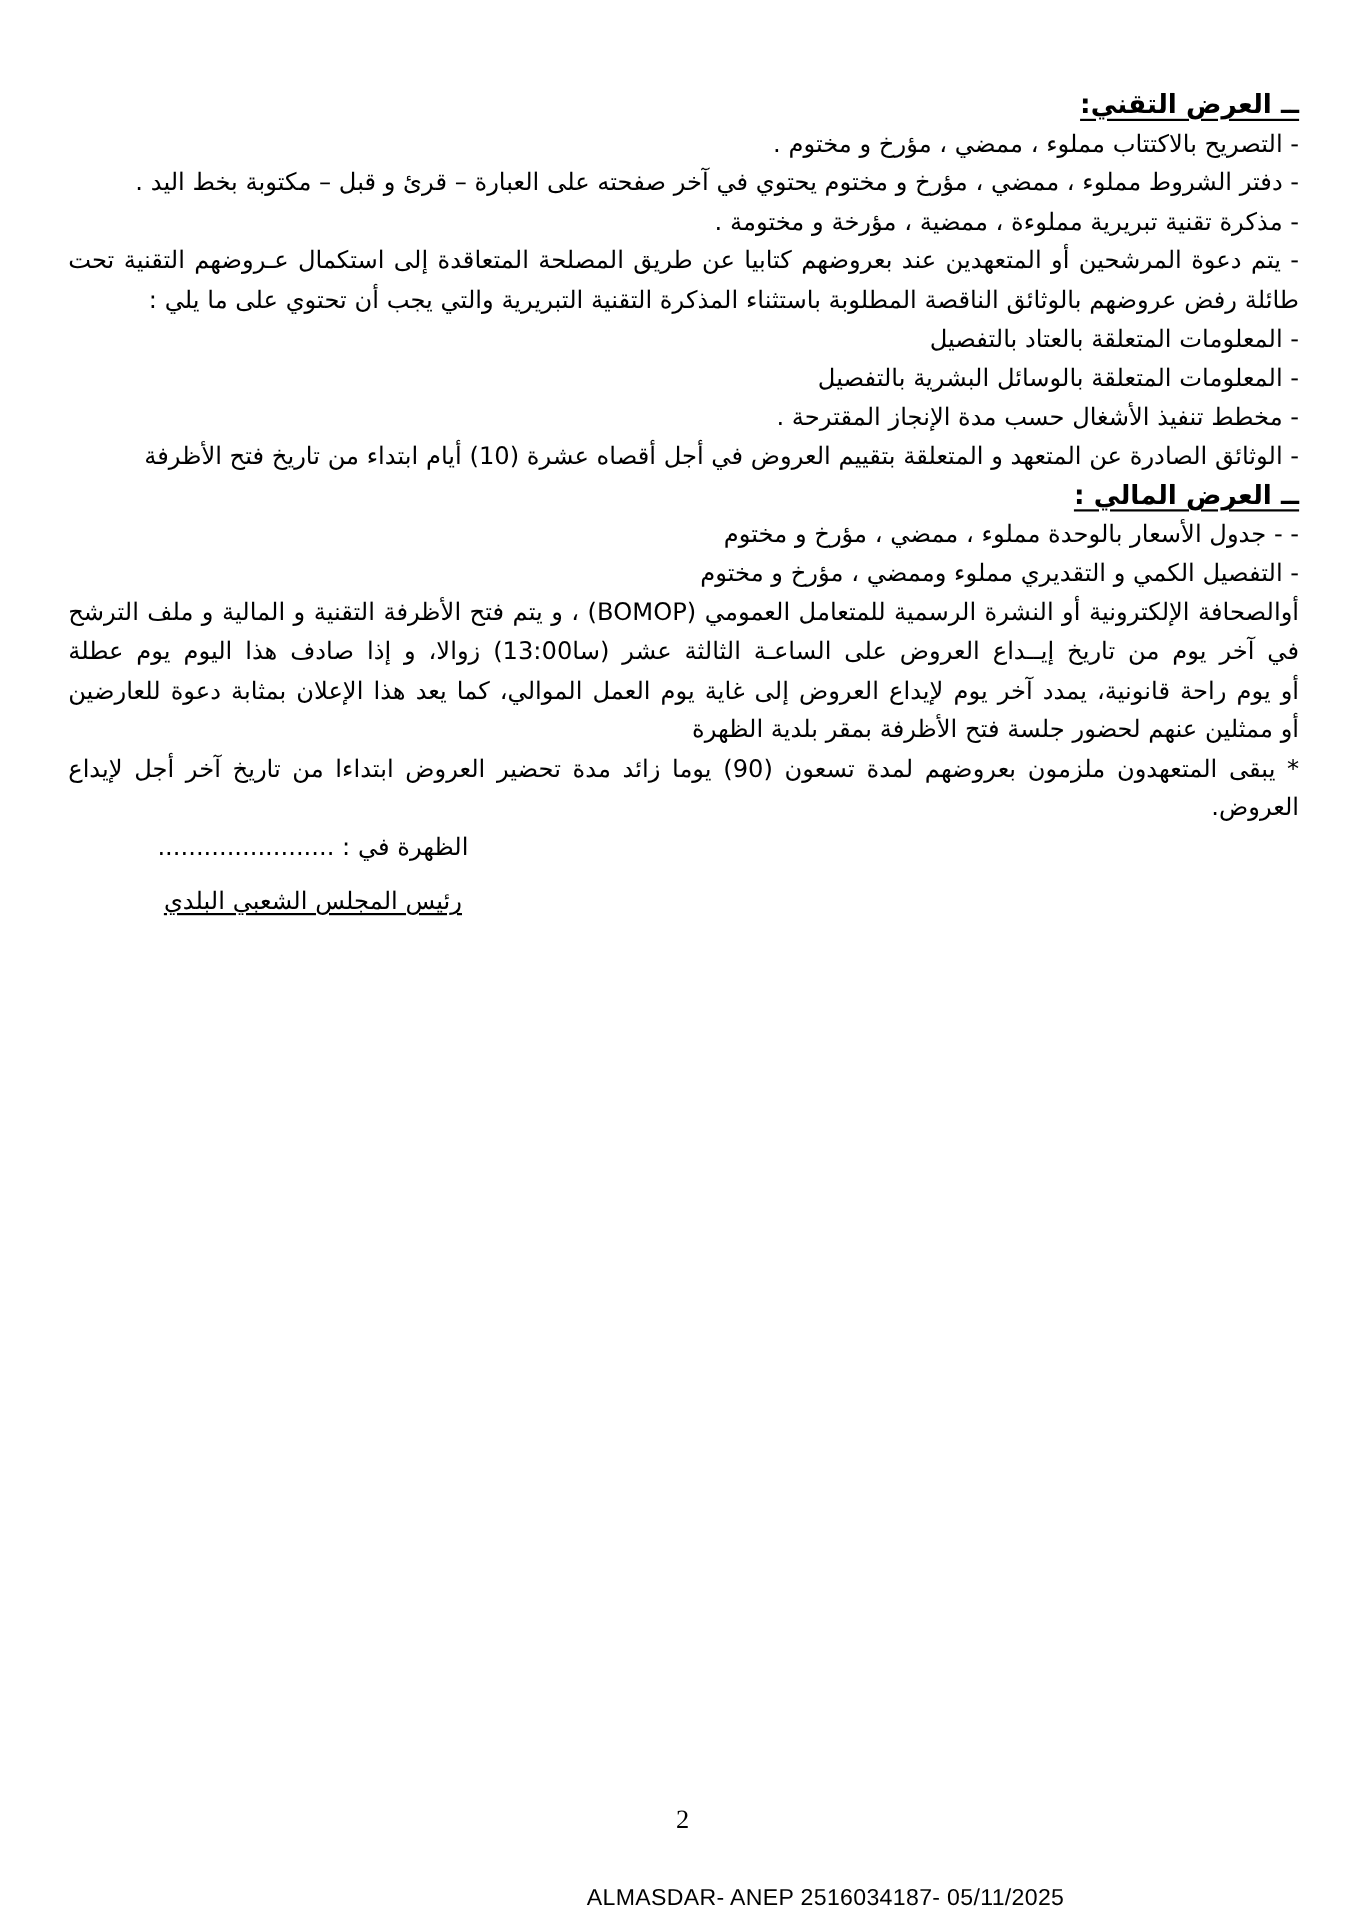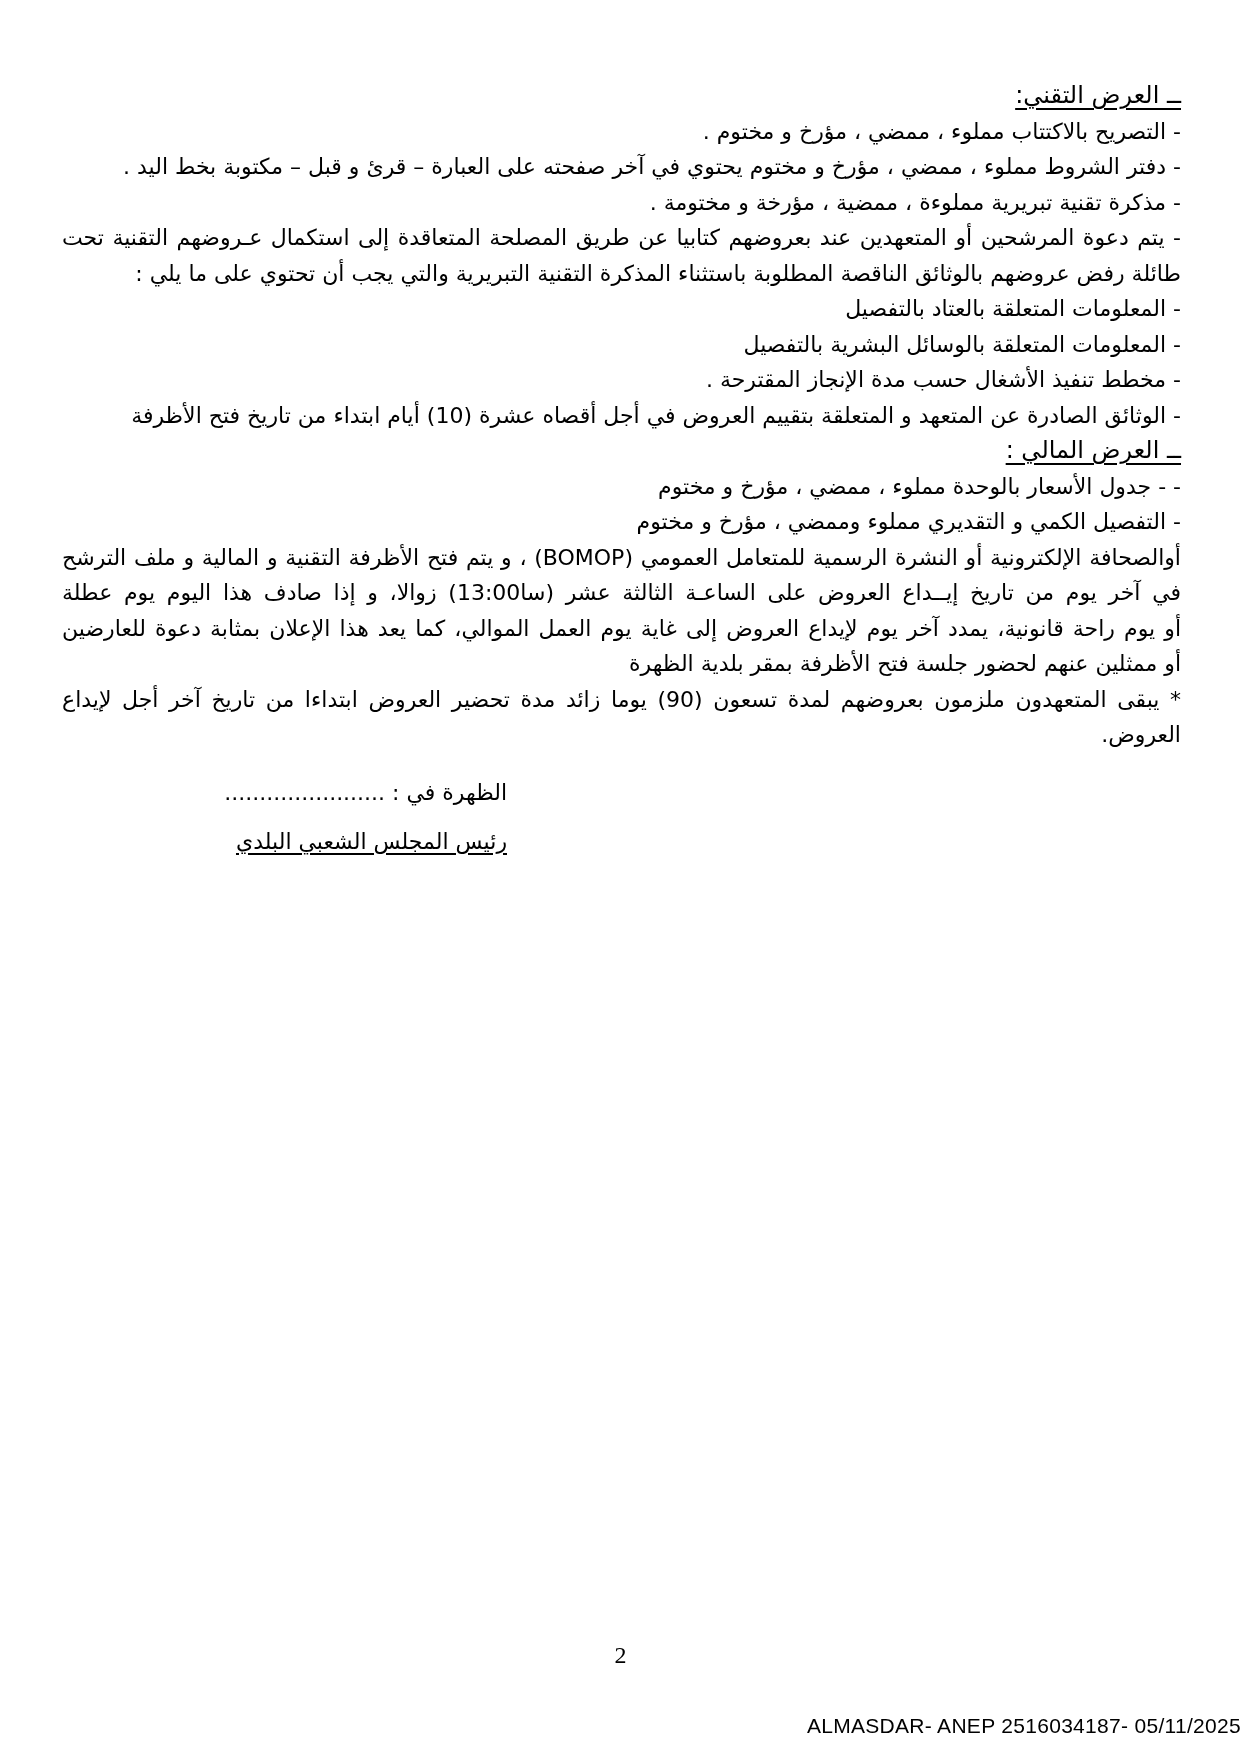--- a/index.html
+++ b/index.html
@@ -21,32 +21,31 @@
     font-size: 22px;
     line-height: 35.5px;
   }
   .line { text-align: right; white-space: nowrap; }
   .stretch {
     white-space: normal;
     text-align: justify;
     text-align-last: justify;
   }
   .heading {
-    font-weight: normal;
+    font-weight: bold;
     font-size: 24px;
     text-decoration: underline;
     text-underline-offset: 5px;
   }
   .bold { font-weight: bold; }
   .sig-block {
-    margin-top: 22px;
     margin-left: 0;
     margin-right: auto;
     width: 445px;
-    text-align: right;
+    text-align: center;
     white-space: nowrap;
   }
   .sig-title {
     margin-top: 14px;
     text-decoration: underline;
     text-underline-offset: 4px;
   }
   .pagenum {
     position: absolute;
     top: 1642px;
@@ -56,21 +55,21 @@
     font-size: 24px;
     font-family: "Liberation Serif", serif;
   }
   .footer {
     position: absolute;
     top: 1714px;
     left: 0;
     width: 100%;
     box-sizing: border-box;
     padding-left: 260px;
-    text-align: right;
+    text-align: center;
     font-size: 21px;
     font-family: "Liberation Sans", sans-serif;
     letter-spacing: 0.3px;
   }
 </style>
 </head>
 <body>
 
 <div class="page">
 

